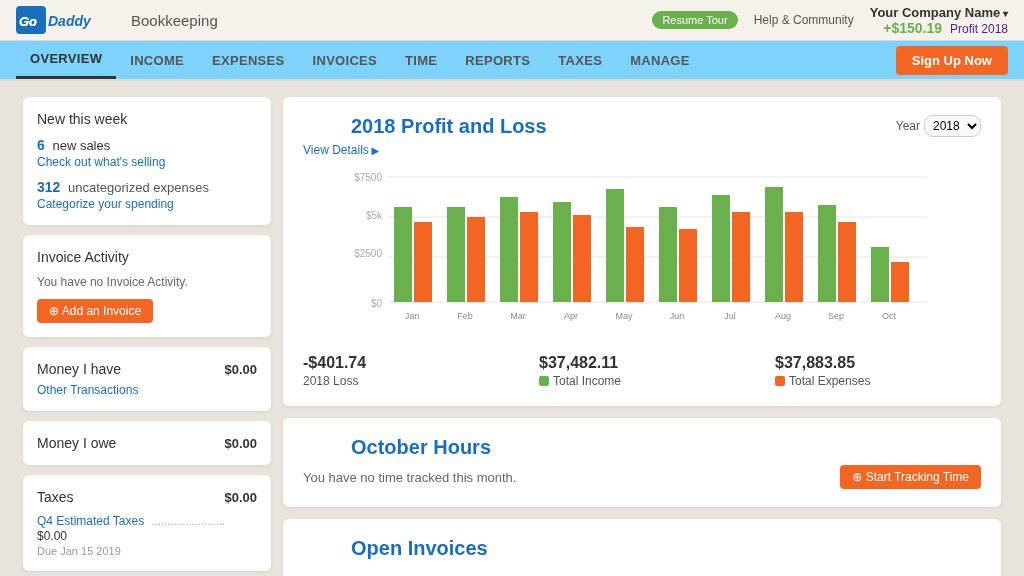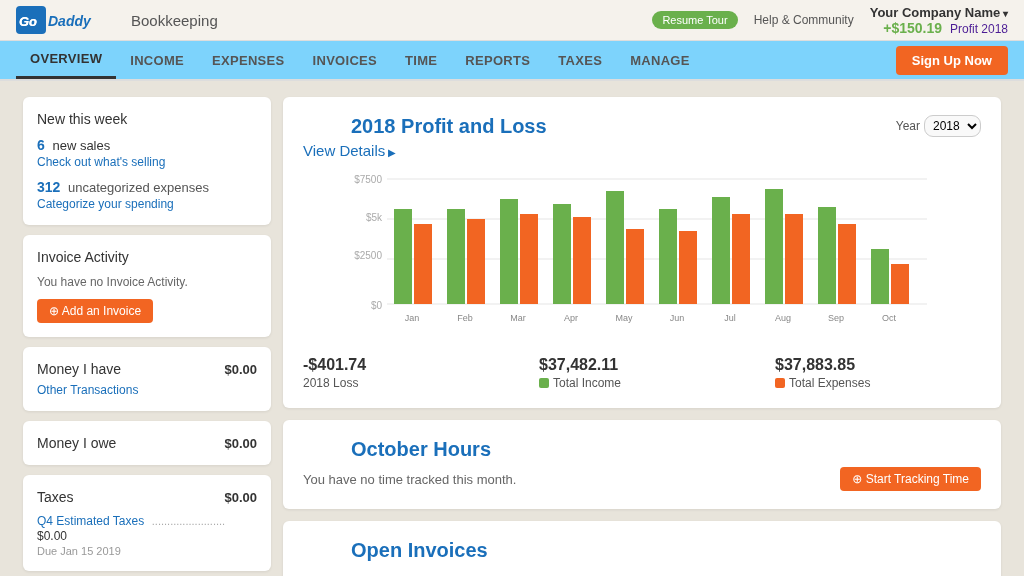--- a/index.html
+++ b/index.html
@@ -120,21 +120,21 @@
     .main-panel { flex: 1; display: flex; flex-direction: column; gap: 12px; }
 
     .panel-card {
       background: white;
       border-radius: 6px;
       padding: 18px 20px;
       box-shadow: 0 1px 3px rgba(0,0,0,0.08);
     }
 
     .panel-title { font-size: 20px; font-weight: bold; color: #1a6fba; margin-bottom: 4px; margin-left: 48px; }
-    .panel-subtitle { color: #1a6fba; font-size: 15px; cursor: pointer; }
+    .panel-subtitle { color: #1a6fba; font-size: 12px; cursor: pointer; }
     .panel-subtitle::after { content: " ▶"; font-size: 10px; }
 
     .chart-header { display: flex; justify-content: space-between; align-items: flex-start; }
     .year-selector {
       display: flex;
       align-items: center;
       gap: 4px;
       font-size: 12px;
       color: #555;
     }

